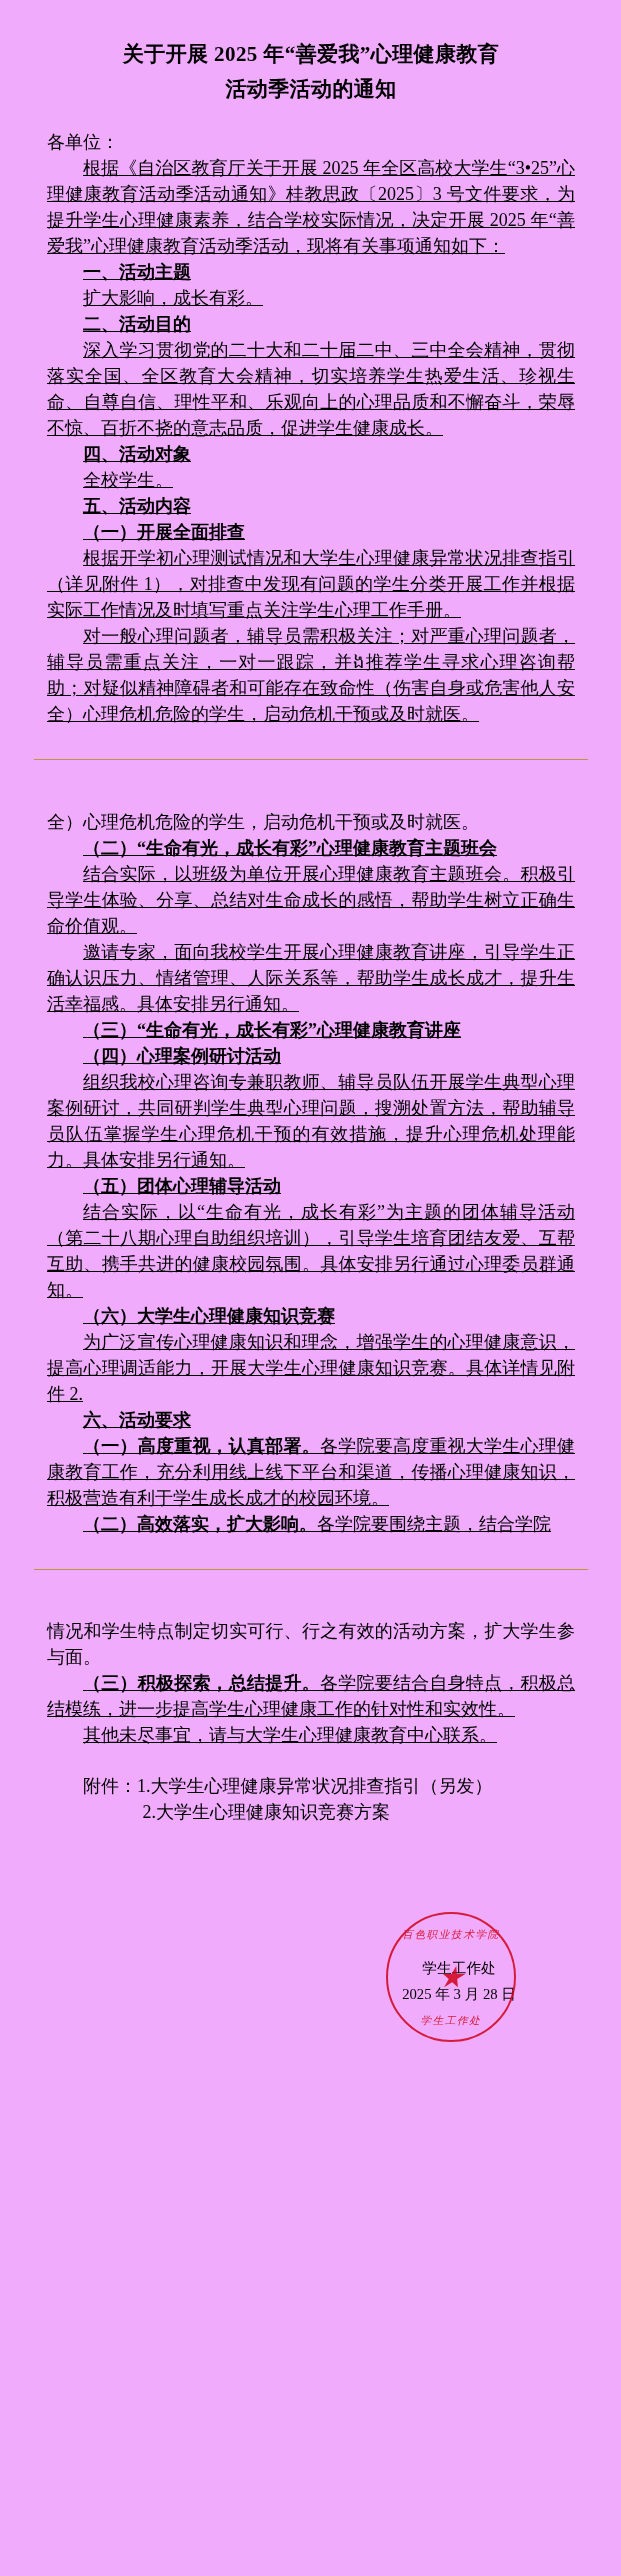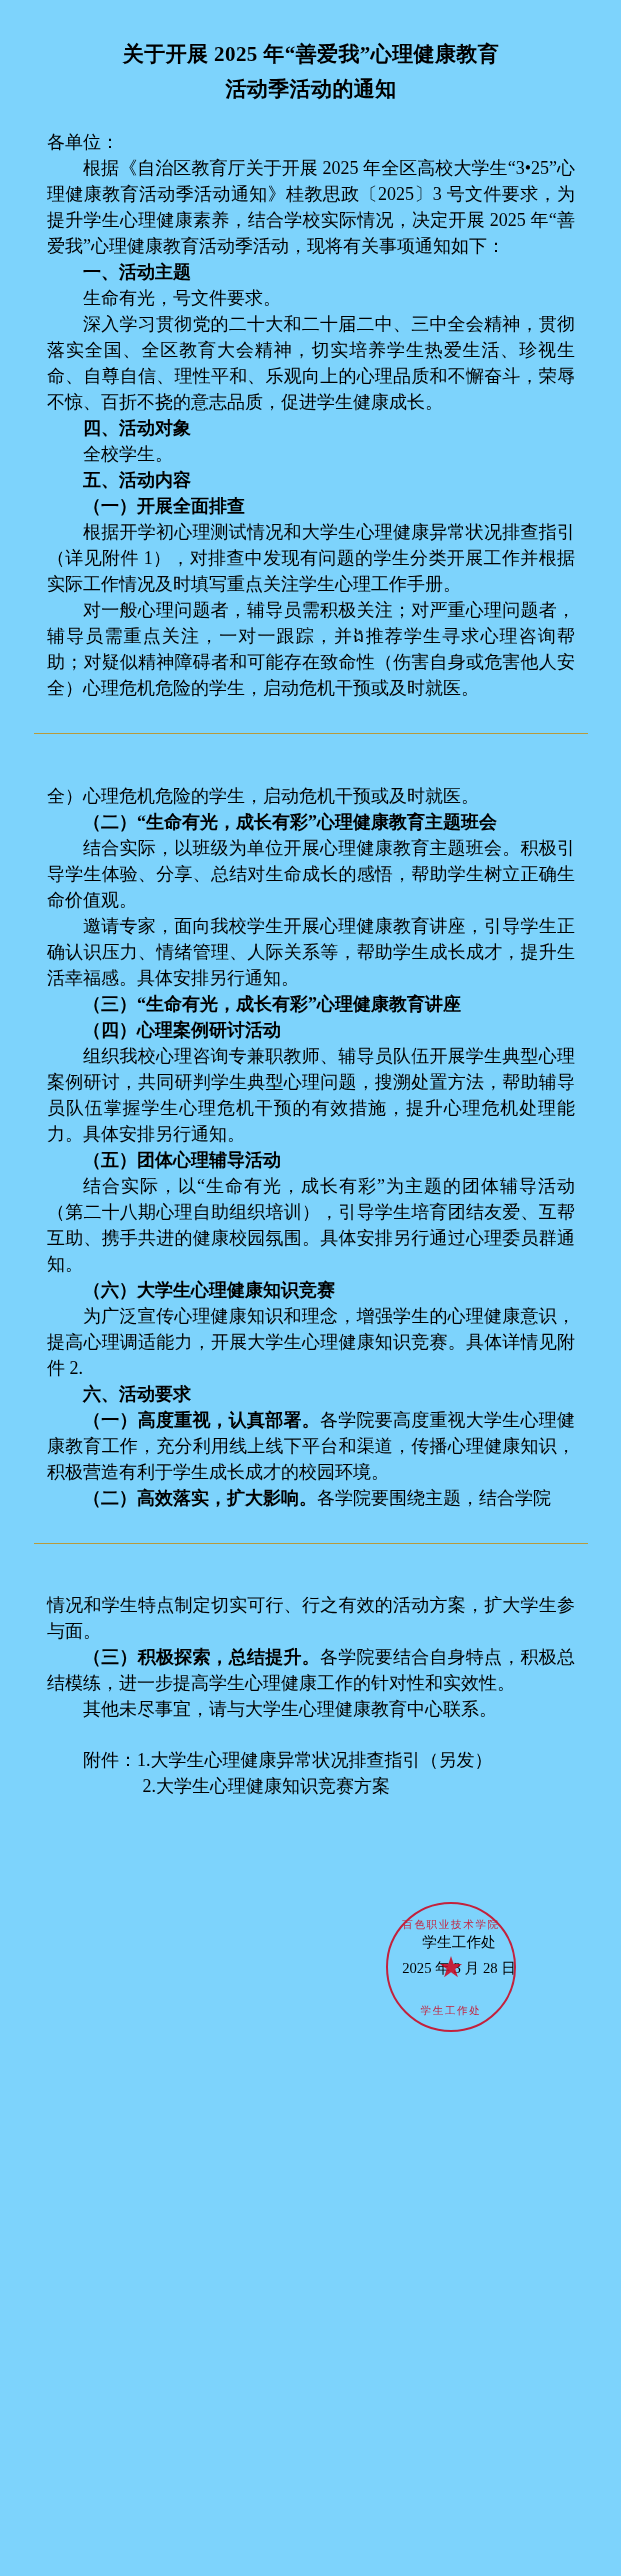--- a/index.html
+++ b/index.html
@@ -9,21 +9,21 @@
   }
   body {
     width: 622px;
     font-family: "Liberation Serif", "DejaVu Serif", serif;
     color: #000000;
   }
   .page {
     position: relative;
     width: 622px;
     min-height: 2576px;
-    background: #7dd3fc;
+    background: #f0abfc;
     overflow: hidden;
   }
   .sheet {
     position: relative;
     padding: 0 47px;
     box-sizing: border-box;
   }
   .sheet-1 { padding-top: 37px; }
   .sheet-2 { padding-top: 23.6px; }
   .sheet-3 { padding-top: 23.6px; }
@@ -48,48 +48,49 @@
   .doc-title .line { display: block; }
 
   p {
     margin: 0;
     font-size: 18px;
     line-height: 26px;
     text-align: justify;
     text-justify: inter-ideograph;
   }
   .indent0 { text-indent: 0; }
-  .indent2 { text-indent: 2em; }
+  .indent2 { text-indent: 2em; text-decoration: underline; }
   .bold { font-weight: bold; }
 
   .seal-wrap {
     position: relative;
     height: 210px;
     margin-top: 29px;
   }
   .sign-block {
     position: absolute;
     right: 59px;
     top: 101px;
     text-align: center;
     font-size: 14.7px;
     line-height: 26px;
     z-index: 1;
   }
   .seal {
     position: absolute;
     right: 59px;
-    top: 74px;
+    top: 58px;
     width: 126px;
     height: 126px;
     border: 2.5px solid #d0021b;
     border-radius: 50%;
     opacity: 0.85;
     z-index: 2;
     pointer-events: none;
+    font-style: italic;
   }
   .seal-star {
     position: absolute;
     left: 50%;
     top: 50%;
     transform: translate(-50%, -50%);
     color: #d0021b;
     font-size: 29px;
     line-height: 1;
   }
@@ -119,22 +120,23 @@
 
     <div class="doc-title">
       <span class="line">关于开展 2025 年“善爱我”心理健康教育</span>
       <span class="line">活动季活动的通知</span>
     </div>
 
     <p class="indent0">各单位：</p>
     <p class="indent2">根据《自治区教育厅关于开展 2025 年全区高校大学生“3•25”心理健康教育活动季活动通知》桂教思政〔2025〕3 号文件要求，为提升学生心理健康素养，结合学校实际情况，决定开展 2025 年“善爱我”心理健康教育活动季活动，现将有关事项通知如下：</p>
 
     <p class="indent2 bold">一、活动主题</p>
-    <p class="indent2">生命有光，号文件要求。</p>
-
+    <p class="indent2">扩大影响，成长有彩。</p>
+
+    <p class="indent2 bold">二、活动目的</p>
     <p class="indent2">深入学习贯彻党的二十大和二十届二中、三中全会精神，贯彻落实全国、全区教育大会精神，切实培养学生热爱生活、珍视生命、自尊自信、理性平和、乐观向上的心理品质和不懈奋斗，荣辱不惊、百折不挠的意志品质，促进学生健康成长。</p>
 
 
     <p class="indent2 bold">四、活动对象</p>
     <p class="indent2">全校学生。</p>
 
     <p class="indent2 bold">五、活动内容</p>
 
     <p class="indent2 bold">（一）开展全面排查</p>
     <p class="indent2">根据开学初心理测试情况和大学生心理健康异常状况排查指引（详见附件 1），对排查中发现有问题的学生分类开展工作并根据实际工作情况及时填写重点关注学生心理工作手册。</p>

